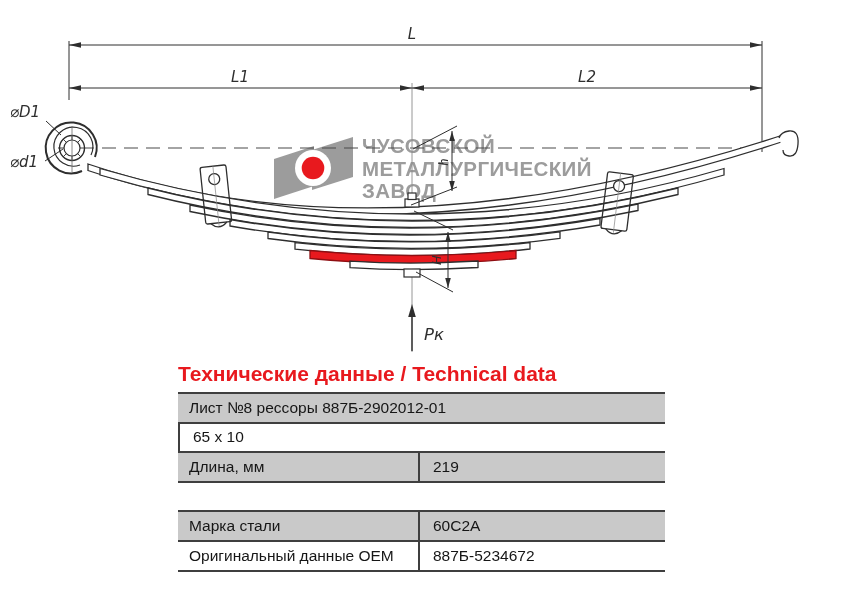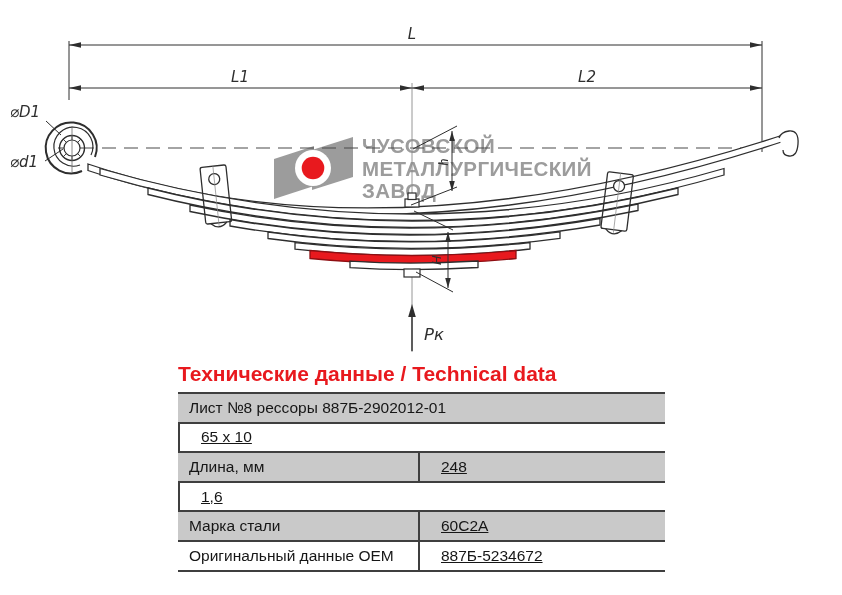--- a/index.html
+++ b/index.html
@@ -15,21 +15,21 @@
   
   .tbl-title{position:absolute;left:178px;top:362px;font-size:21px;font-weight:bold;
              color:var(--accent_red,#e8191e);}
   .tbl{position:absolute;left:178px;top:392px;width:487px;
        border-top:2px solid var(--line_dark,#3f3f3f);font-size:15.5px;color:#161616;}
   .tbl .row{display:flex;height:29.6px;box-sizing:border-box;align-items:stretch;
             border-bottom:2px solid var(--line_dark,#3f3f3f);}
   .tbl .row.gray{background:var(--row_gray,#c9c9c9);}
   .cell{display:flex;align-items:center;box-sizing:border-box;}
   .c1{width:240px;padding-left:11px;}
-  .c2{flex:1;padding-left:21px;border-left:2px solid var(--line_dark,#3f3f3f);text-decoration:underline;}
+  .c2{flex:1;padding-left:13px;border-left:2px solid var(--line_dark,#3f3f3f);}
   .merged{flex:1;padding-left:11px;}
 </style>
 </head>
 <body>
 
 <div class="stage">
 
   <svg width="842" height="595" viewBox="0 0 842 595">
 
     <g>
@@ -155,24 +155,23 @@
 
   <div class="tbl">
     <div class="row gray">
       <div class="cell merged">Лист №8 рессоры 887Б-2902012-01</div>
     </div>
     <div class="row">
       <div class="cell c2">65 x 10</div>
     </div>
     <div class="row gray">
       <div class="cell c1">Длина, мм</div>
-      <div class="cell c2">248</div>
+      <div class="cell c2">219</div>
     </div>
     <div class="row">
-      <div class="cell c2">1,6</div>
     </div>
     <div class="row gray">
       <div class="cell c1">Марка стали</div>
       <div class="cell c2">60С2А</div>
     </div>
     <div class="row">
       <div class="cell c1">Оригинальный данные OEM</div>
       <div class="cell c2">887Б-5234672</div>
     </div>
   </div>

